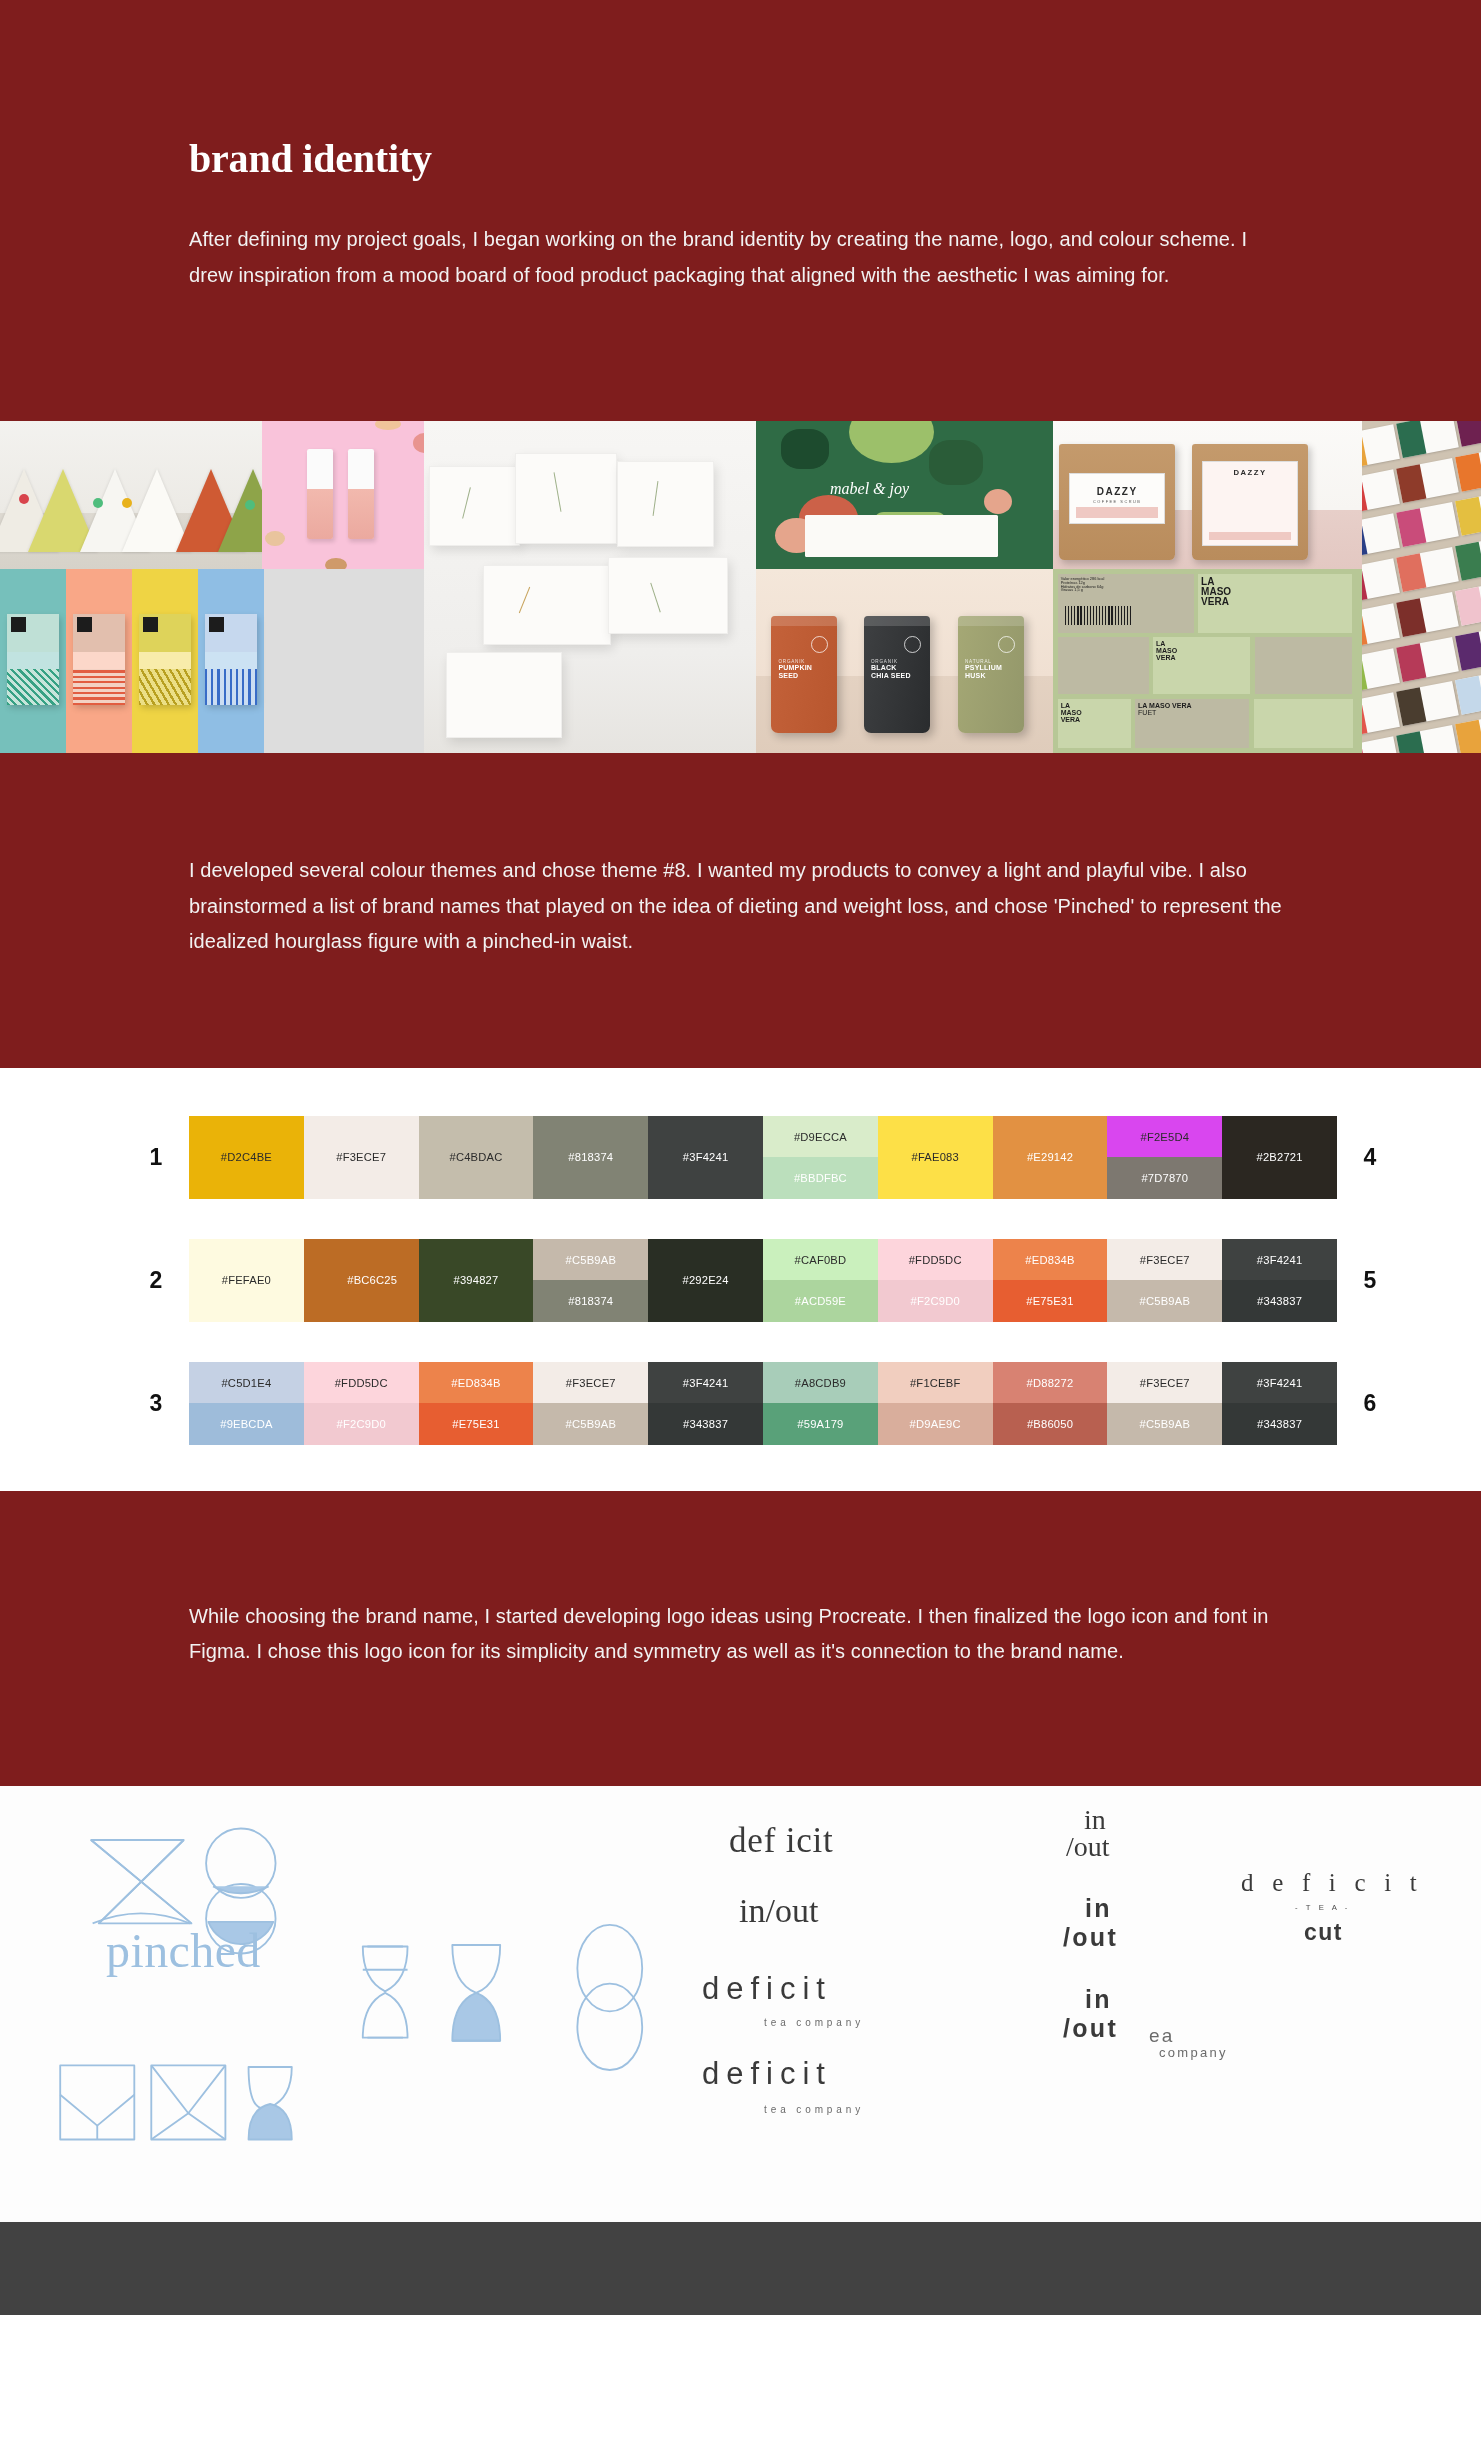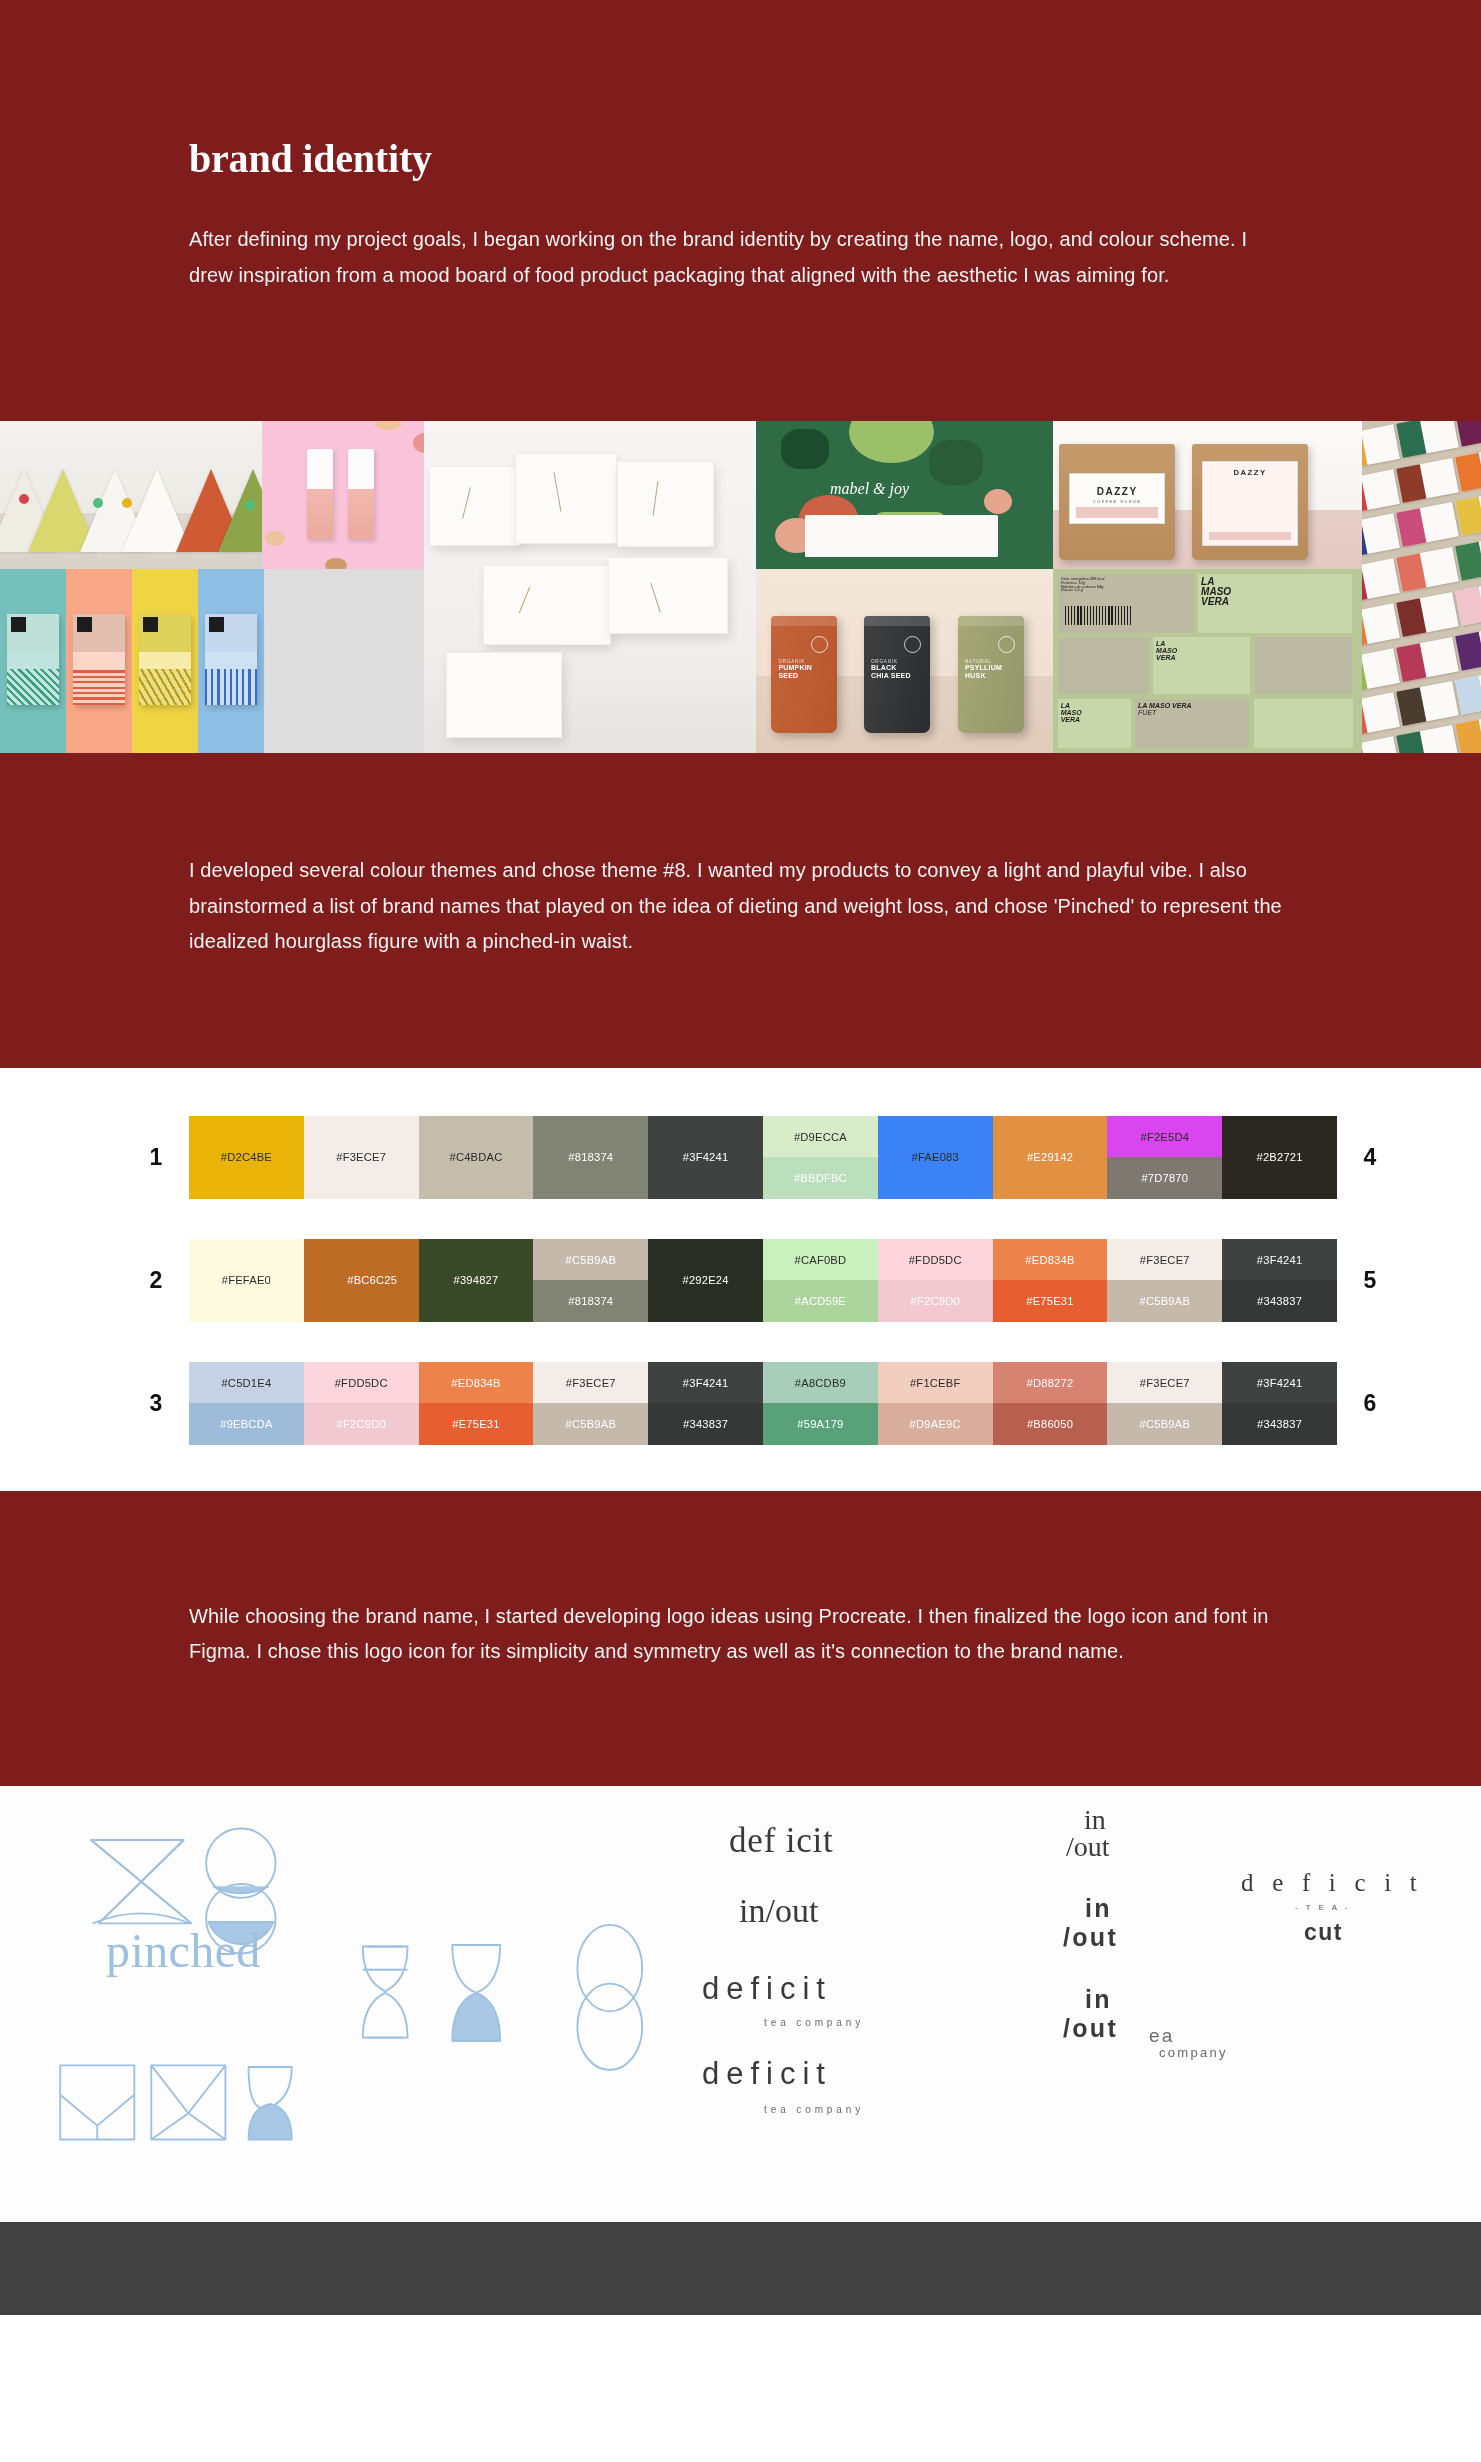--- a/index.html
+++ b/index.html
@@ -166,21 +166,21 @@
     box-shadow: 2.3px 3.1px 7.7px rgba(0,0,0,.2);
   }
   .kraft .klabel { position: absolute; left: 10px; top: 29px; right: 10px; height: 51px; background: #fdfcfa; border: 0.8px solid #ddd; }
   .kraft .klabel .kt { text-align: center; font-size: 10px; letter-spacing: 1.5px; color: #2b2b2b; margin-top: 12.3px; font-weight: 700; }
   .kraft .klabel .ks { text-align: center; font-size: 3.9px; letter-spacing: 1.5px; color: #555; margin-top: 1.5px; }
   .kraft .klabel .kpink { position: absolute; left: 6.2px; right: 6.2px; bottom: 4.6px; height: 10.8px; background: #efc9c3; }
 
   .lm-scene { width: 309px; height: 184px; background: #b7c796; position: relative; overflow: hidden; padding: 3.9px; }
   .lm-card { position: absolute; background: #bdbaa3; }
   .lm-card.green { background: #c9d6ab; }
-  .lm-tx { font-family: "Liberation Sans", sans-serif; font-weight: 700; font-size: 7px; color: #1d1d1d; line-height: 1; padding: 3.1px; font-style: italic; }
+  .lm-tx { font-family: "Liberation Sans", sans-serif; font-weight: 700; font-size: 7px; color: #1d1d1d; line-height: 1; padding: 3.1px; }
 
   
   .rakka-scene { width: 120px; height: 332px; background: #cfc3b2; position: relative; overflow: hidden; }
   .rak-row { position: absolute; left: -23px; width: 177px; height: 35px; display: flex; gap: 2.3px; transform: rotate(-11deg); }
   .rak { flex: 1; background: #fbfaf8; position: relative; box-shadow: 0.8px 0.8px 2.3px rgba(0,0,0,.2); }
   .rak .swatch { position: absolute; left: 0; top: 0; bottom: 0; width: 42%; }
 
   
   .sec-palettes { background: #ffffff; padding: 48px 0 46px 0; }
   .pal-grid {
@@ -518,21 +518,21 @@
             </div>
           </div>
         </div>
         <div class="pal-wrap right">
           <div class="pal-strip">
             <div class="pal-col">
               <div class="pal-cell" style="background: rgb(217, 236, 202); color: rgb(43, 43, 43); flex-grow: 1;">#D9ECCA</div>
               <div class="pal-cell" style="background: rgb(187, 223, 188); color: rgb(255, 255, 255); flex-grow: 1;">#BBDFBC</div>
             </div>
             <div class="pal-col">
-              <div class="pal-cell" style="background: #3b82f6; color: rgb(43, 43, 43); flex-grow: 2;">#FAE083</div>
+              <div class="pal-cell" style="background: #fde047; color: rgb(43, 43, 43); flex-grow: 2;">#FAE083</div>
             </div>
             <div class="pal-col">
               <div class="pal-cell" style="background: rgb(226, 145, 66); color: rgb(255, 255, 255); flex-grow: 2;">#E29142</div>
             </div>
             <div class="pal-col">
               <div class="pal-cell" style="background: #d946ef; color: rgb(43, 43, 43); flex-grow: 1;">#F2E5D4</div>
               <div class="pal-cell" style="background: rgb(125, 120, 112); color: rgb(255, 255, 255); flex-grow: 1;">#7D7870</div>
             </div>
             <div class="pal-col">
               <div class="pal-cell" style="background: rgb(43, 39, 33); color: rgb(255, 255, 255); flex-grow: 2;">#2B2721</div>

